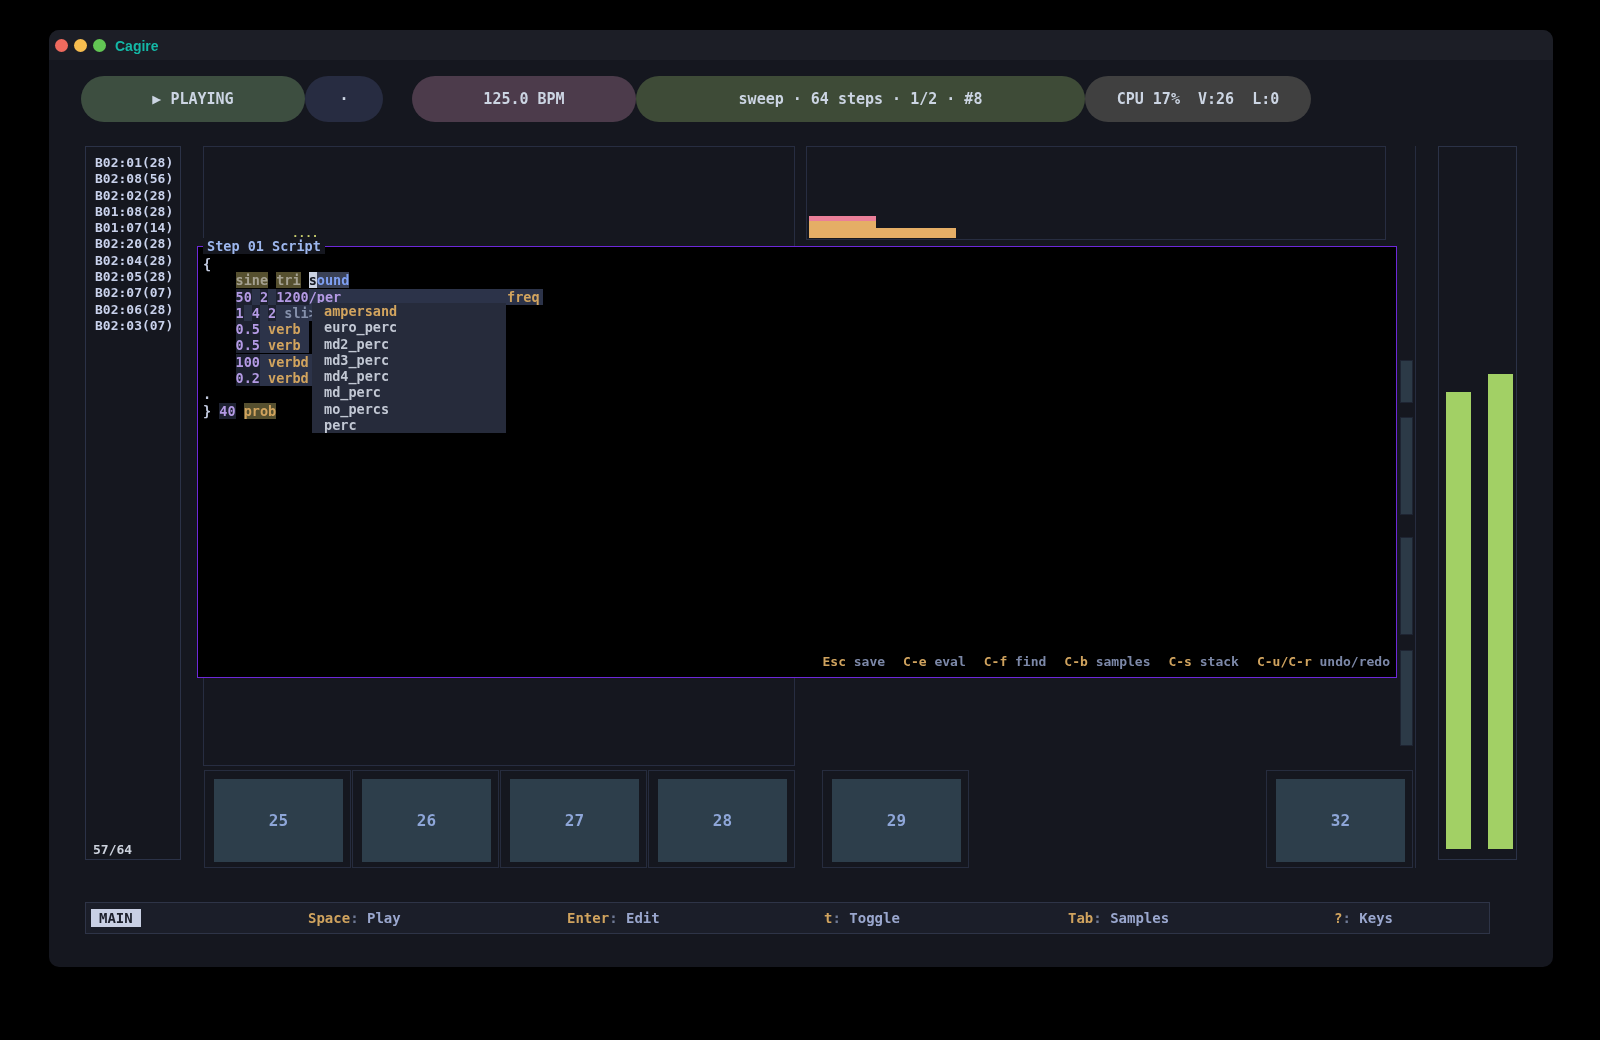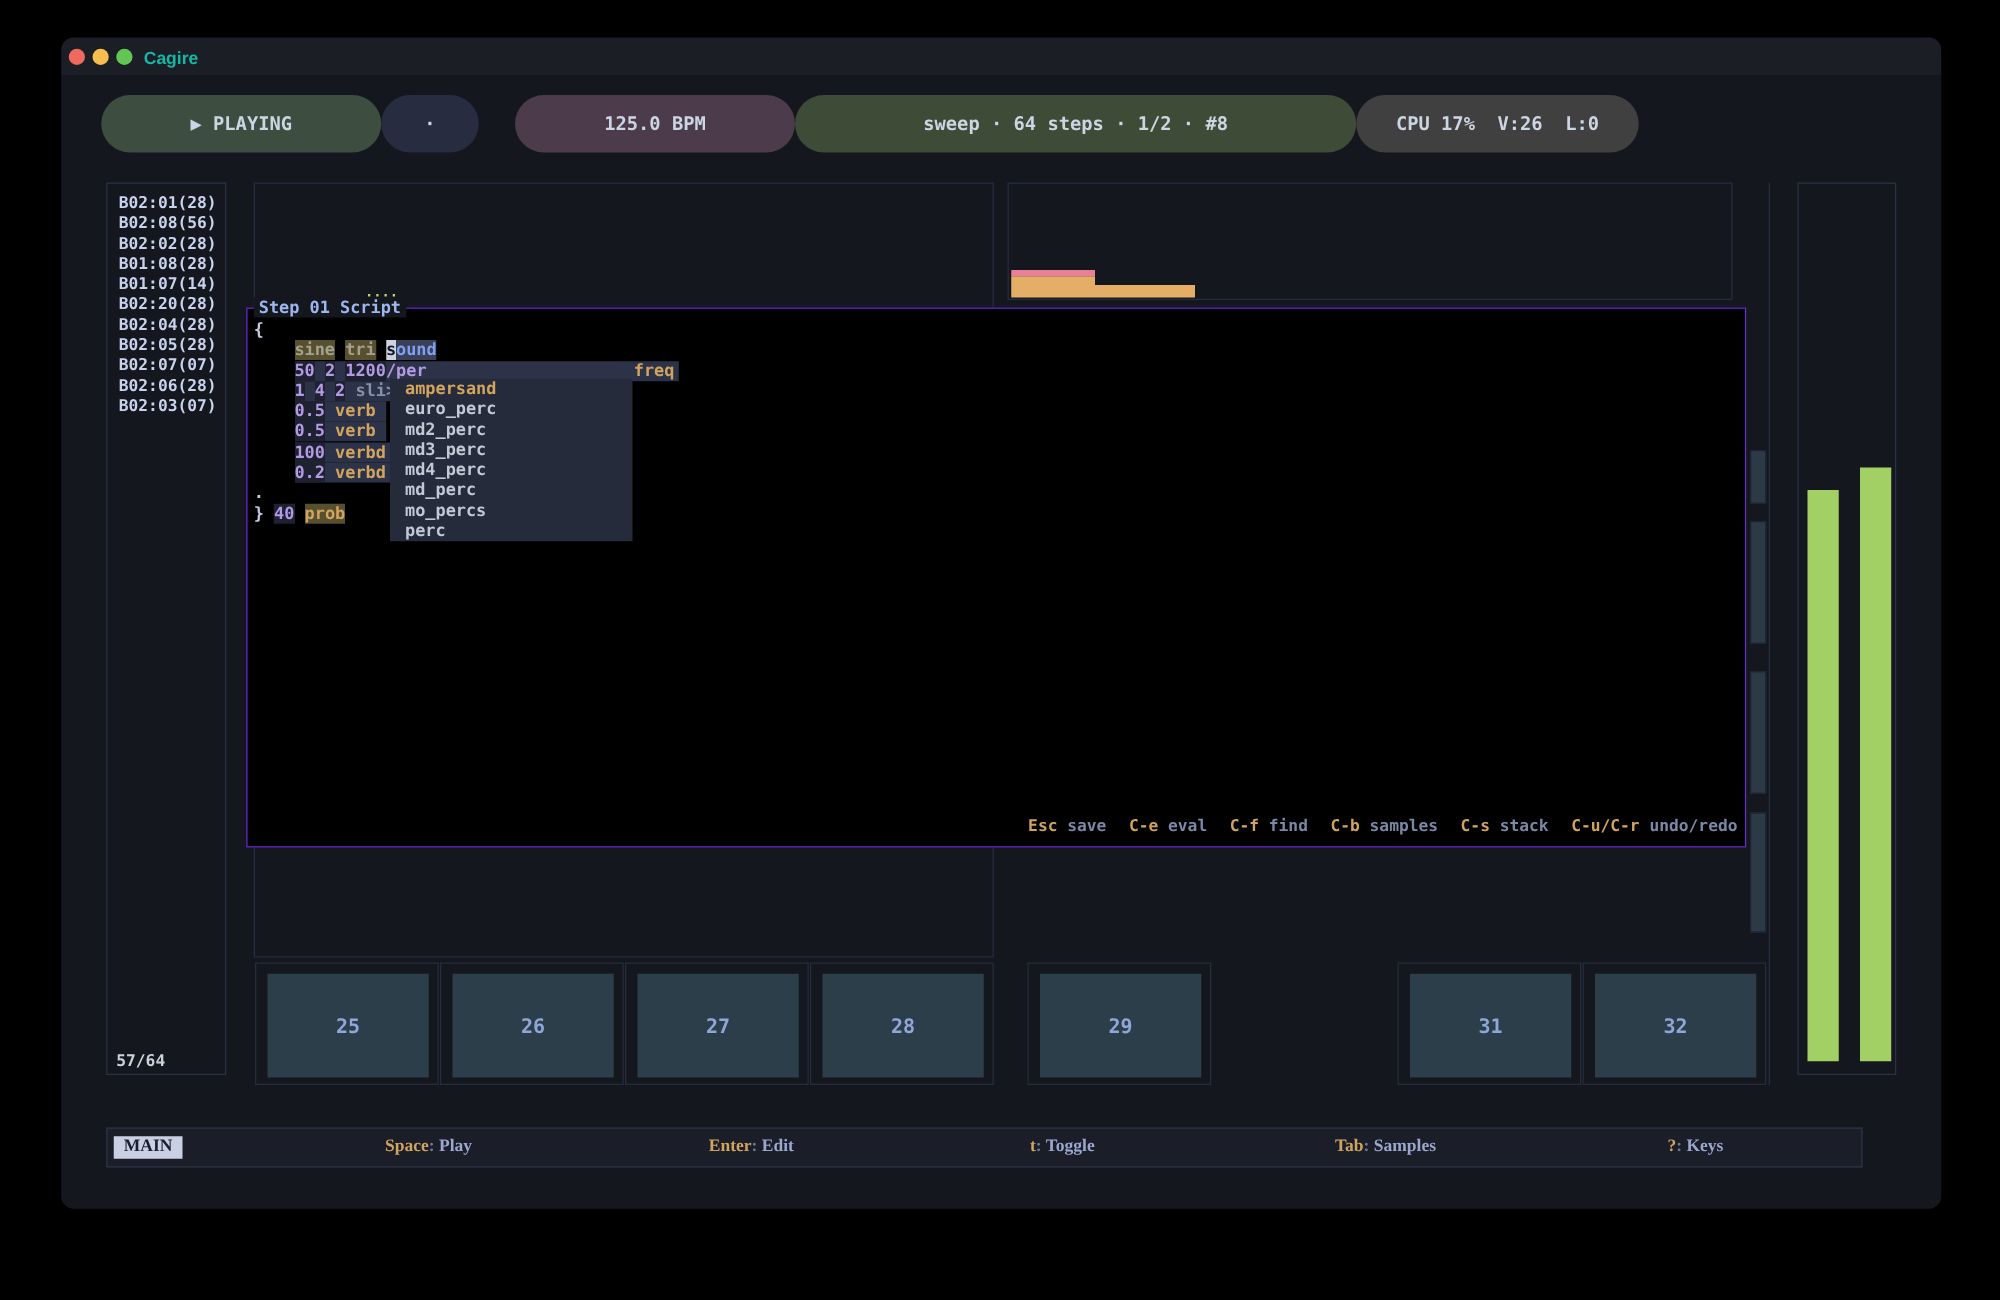--- a/index.html
+++ b/index.html
@@ -70,21 +70,21 @@
   .step-cell{position:absolute;top:0;width:147px;height:98px;border:1px solid #262c3e;box-sizing:border-box;}
   .step-inner{position:absolute;left:9px;top:8px;width:129px;height:83px;background:#2d3e4b;
     display:flex;align-items:center;justify-content:center;}
   .step-num{font-size:16px;font-weight:700;color:#8ea6d8;}
   
   #meter-panel{position:absolute;left:1389px;top:116px;width:79px;height:714px;
     border:1px solid #2b3247;box-sizing:border-box;}
   .vu{position:absolute;bottom:10px;width:25px;background:#a2d065;}
   
   #bottom-bar{position:absolute;left:36px;top:872px;width:1405px;height:32px;background:#1b1e29;
-    border:1px solid #2e3447;box-sizing:border-box;font-family:Liberation Serif, serif;}
+    border:1px solid #2e3447;box-sizing:border-box;}
   #mode-badge{position:absolute;left:5px;top:6px;background:#c9d0e4;color:#1c1f2b;
     font-size:14px;font-weight:700;padding:1px 8px;}
   .bhint{position:absolute;top:7px;font-size:14px;font-weight:700;white-space:pre;}
   .bhint .k{color:#d0a35e;}
   .bhint .c{color:#6f7a96;}
   .bhint .l{color:#9aa7ce;}
 </style>
 </head>
 <body>
 
@@ -188,25 +188,20 @@
       <div class="step-cell" style="left: 599px;">
         <div class="step-inner">
           <span class="step-num">28</span>
         </div>
       </div>
       <div class="step-cell" style="left: 773px;">
         <div class="step-inner">
           <span class="step-num">29</span>
         </div>
       </div>
-      <div class="step-cell" style="left: 1069px;">
-        <div class="step-inner">
-          <span class="step-num">31</span>
-        </div>
-      </div>
       <div class="step-cell" style="left: 1217px;">
         <div class="step-inner">
           <span class="step-num">32</span>
         </div>
       </div>
     </div>
 
   <div id="meter-panel">
       <div class="vu" style="left: 7px; height: 457px;"></div>
       <div class="vu" style="left: 49px; height: 475px;"></div>

